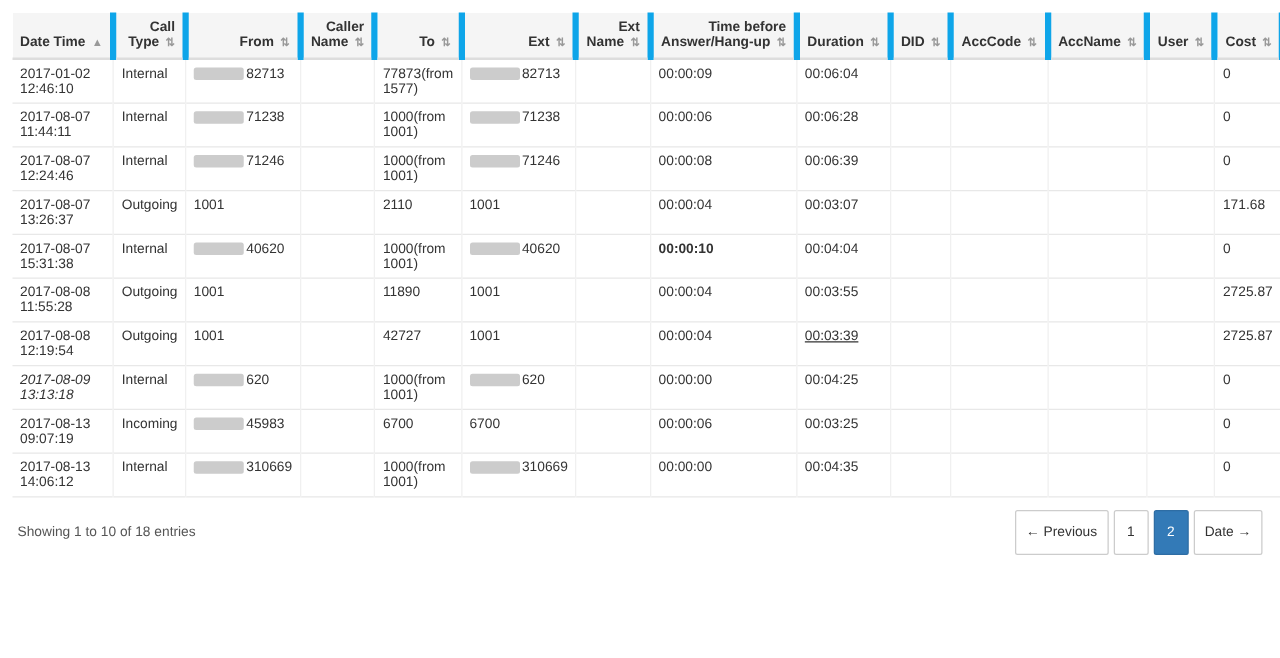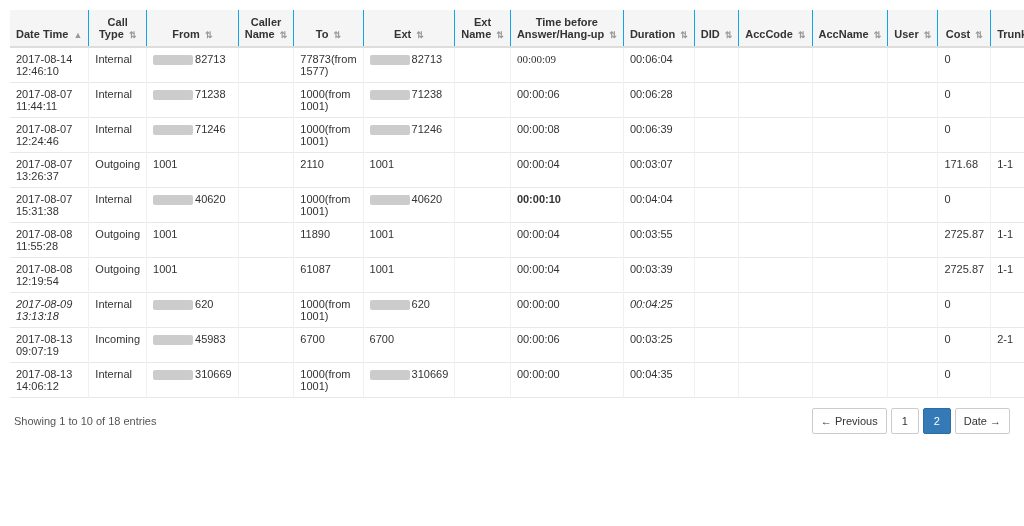--- a/index.html
+++ b/index.html
@@ -17,24 +17,24 @@
       width: 100%;
       border-collapse: collapse;
       font-size: 11px;
     }
     thead tr {
       background: #f5f5f5;
       border-bottom: 2px solid #ddd;
     }
     thead th {
       padding: 6px 6px;
-      text-align: center;
+      text-align: right;
       font-weight: bold;
       color: #333;
-      border-right: 1px solid #0ea5e9;
+      border-right: 5px solid #0ea5e9;
       white-space: nowrap;
       vertical-align: bottom;
       cursor: pointer;
       position: relative;
     }
     thead th .sort-icon {
       display: inline-block;
       margin-left: 2px;
       color: #999;
       font-size: 9px;
@@ -68,21 +68,21 @@
     .pagination {
       display: flex;
       align-items: center;
       gap: 4px;
     }
     .pagination .page-btn {
       display: inline-flex;
       align-items: center;
       justify-content: center;
       min-width: 28px;
-      height: 26px;
+      height: 36px;
       padding: 0 8px;
       border: 1px solid #ccc;
       background: #fff;
       cursor: pointer;
       border-radius: 2px;
       font-size: 11px;
       color: #333;
     }
     .pagination .page-btn.active {
       background: #337ab7;
@@ -110,30 +110,30 @@
         <th>AccCode <span class="sort-icon">⇅</span></th>
         <th>AccName <span class="sort-icon">⇅</span></th>
         <th>User <span class="sort-icon">⇅</span></th>
         <th>Cost <span class="sort-icon">⇅</span></th>
         <th>Trunk/CO </th>
 
       </tr>
     </thead>
     <tbody id="table-body">
     <tr>
-          <td style="white-space: pre-line;">2017-08-14
+          <td style="white-space: pre-line;">2017-01-02
 12:46:10</td>
           <td style="white-space: pre-line;">Internal</td>
           <td><span class="redacted"></span><span>82713</span></td>
           <td style="white-space: pre-line;"></td>
           <td style="white-space: pre-line;">77873(from
 1577)</td>
           <td><span class="redacted"></span><span>82713</span></td>
           <td style="white-space: pre-line;"></td>
-          <td style="white-space: pre-line; font-family: Liberation Serif, serif;">00:00:09</td>
+          <td style="white-space: pre-line;">00:00:09</td>
           <td style="white-space: pre-line;">00:06:04</td>
           <td style="white-space: pre-line;"></td>
           <td style="white-space: pre-line;"></td>
           <td style="white-space: pre-line;"></td>
           <td style="white-space: pre-line;"></td>
           <td style="white-space: pre-line;">0</td>
           <td style="white-space: pre-line;"></td>
         </tr>
         <tr>
           <td style="white-space: pre-line;">2017-08-07
@@ -224,43 +224,43 @@
           <td style="white-space: pre-line;"></td>
           <td style="white-space: pre-line;">2725.87</td>
           <td style="white-space: pre-line;">1-1</td>
         </tr>
         <tr>
           <td style="white-space: pre-line;">2017-08-08
 12:19:54</td>
           <td style="white-space: pre-line;">Outgoing</td>
           <td><span>1001</span></td>
           <td style="white-space: pre-line;"></td>
-          <td style="white-space: pre-line;">61087</td>
+          <td style="white-space: pre-line;">42727</td>
           <td><span>1001</span></td>
           <td style="white-space: pre-line;"></td>
           <td style="white-space: pre-line;">00:00:04</td>
-          <td style="white-space: pre-line;">00:03:39</td>
+          <td style="white-space: pre-line; text-decoration: underline;">00:03:39</td>
           <td style="white-space: pre-line;"></td>
           <td style="white-space: pre-line;"></td>
           <td style="white-space: pre-line;"></td>
           <td style="white-space: pre-line;"></td>
           <td style="white-space: pre-line;">2725.87</td>
           <td style="white-space: pre-line;">1-1</td>
         </tr>
         <tr>
           <td style="white-space: pre-line; font-style: italic;">2017-08-09
 13:13:18</td>
           <td style="white-space: pre-line;">Internal</td>
           <td><span class="redacted"></span><span>620</span></td>
           <td style="white-space: pre-line;"></td>
           <td style="white-space: pre-line;">1000(from 1001)</td>
           <td><span class="redacted"></span><span>620</span></td>
           <td style="white-space: pre-line;"></td>
           <td style="white-space: pre-line;">00:00:00</td>
-          <td style="white-space: pre-line; font-style: italic;">00:04:25</td>
+          <td style="white-space: pre-line;">00:04:25</td>
           <td style="white-space: pre-line;"></td>
           <td style="white-space: pre-line;"></td>
           <td style="white-space: pre-line;"></td>
           <td style="white-space: pre-line;"></td>
           <td style="white-space: pre-line;">0</td>
           <td style="white-space: pre-line;"></td>
         </tr>
         <tr>
           <td style="white-space: pre-line;">2017-08-13
 09:07:19</td>

